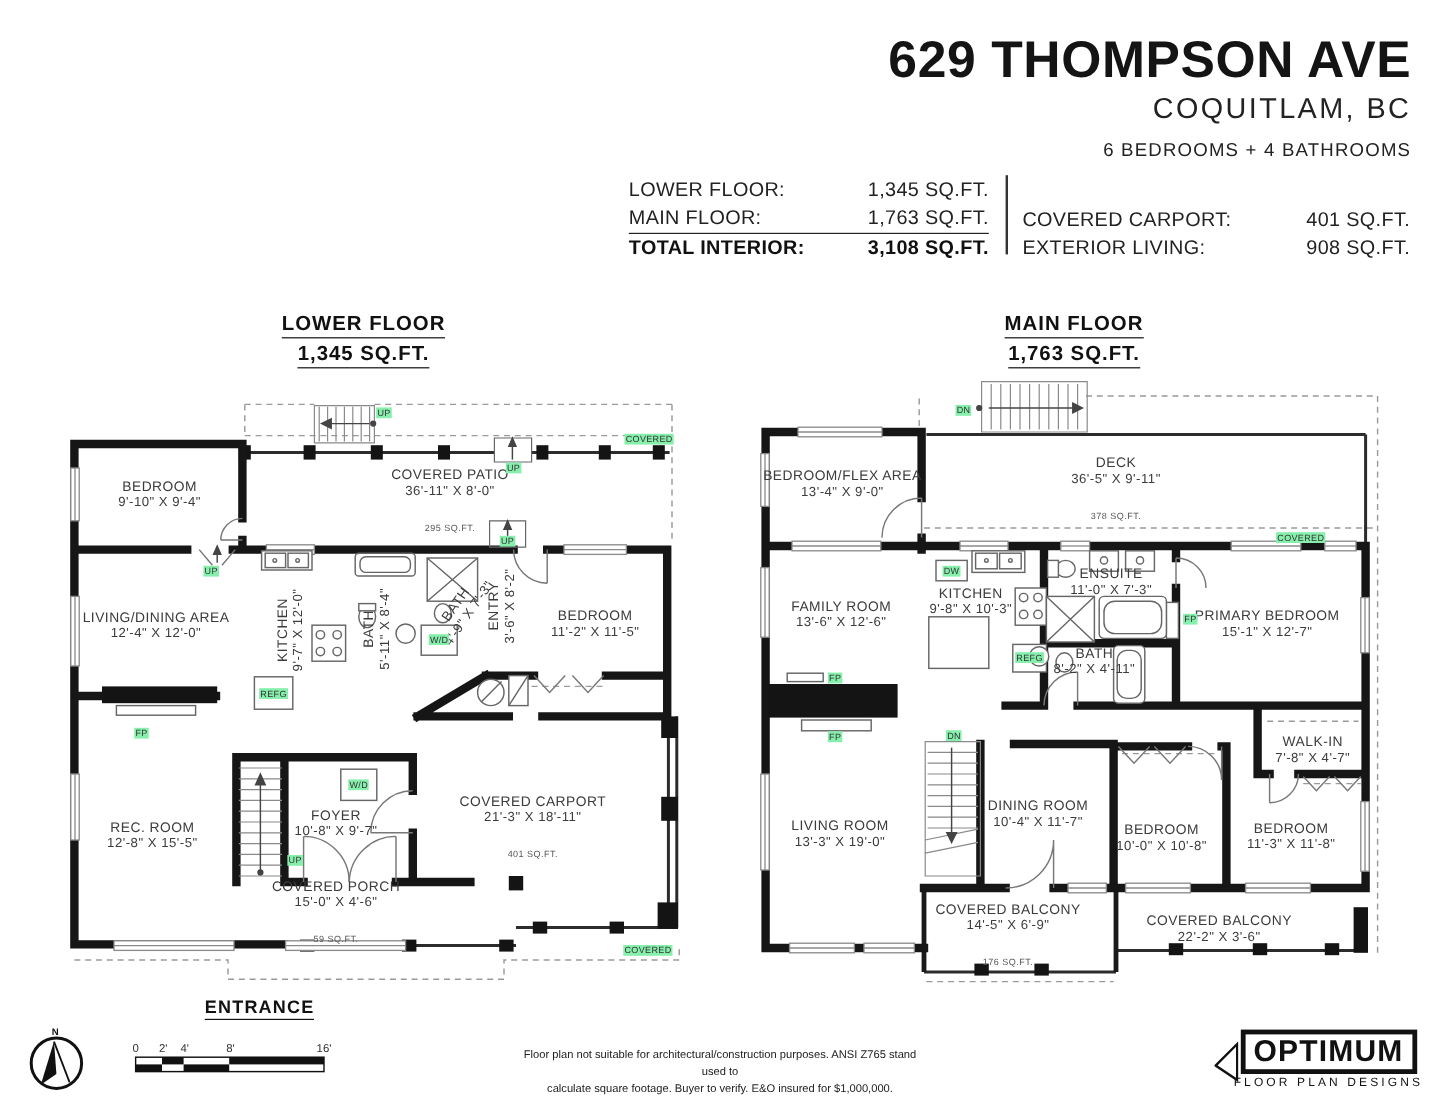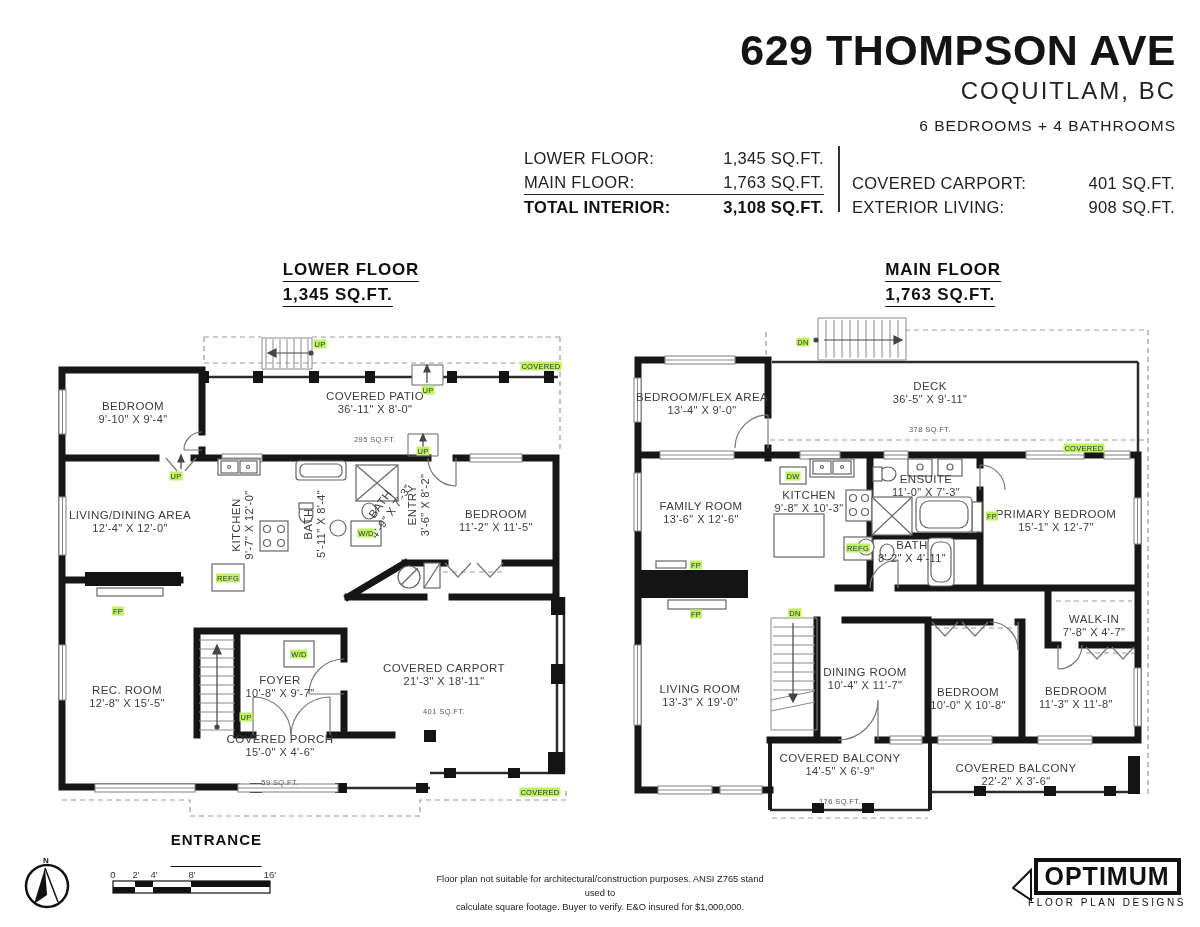--- a/index.html
+++ b/index.html
@@ -7,30 +7,30 @@
   .abs{position:absolute;}
   .hdr{right:24px;top:26px;text-align:right;}
   .hdr .addr{font-size:43px;font-weight:700;letter-spacing:.5px;color:#141414;}
   .hdr .city{font-size:24px;font-weight:400;letter-spacing:2px;margin-top:2px;color:#222;}
   .hdr .summ{font-size:15.5px;letter-spacing:1px;margin-top:12px;color:#222;}
   .tbl{font-size:16.5px;letter-spacing:.3px;color:#222;}
   .tbl .row{display:flex;justify-content:space-between;height:24px;align-items:center;}
   .tbl .row.ul{border-bottom:1.6px solid #222;}
   .tbl .row.b{font-weight:700;color:#111;}
   .vdiv{width:2px;background:#333;}
-  .floor-title{transform:translateX(-50%);color:#111;white-space:nowrap;margin-left:48px;}
+  .floor-title{transform:translateX(-50%);text-align:center;color:#111;white-space:nowrap;}
   .floor-title span{display:inline-block;font-weight:700;font-size:17px;letter-spacing:.8px;border-bottom:1.6px solid #111;padding-bottom:1px;}
   .room{position:absolute;transform:translate(-50%,-50%);text-align:center;color:#3c3c3c;letter-spacing:.4px;white-space:nowrap;line-height:1.25;}
   .room .nm{font-size:11.5px;}
   .room .dm{font-size:11px;}
   .room .ar{font-size:7.5px;color:#555;margin-top:18px;}
   .room.r90{transform:translate(-50%,-50%) rotate(-90deg);}
   .room.r55{transform:translate(-50%,-50%) rotate(-55deg);}
-  .ann{position:absolute;transform:translate(-50%,-50%);font-size:7.5px;color:#333;letter-spacing:.3px;white-space:nowrap;background:#bef264;padding:0 1px;}
-  .entr{transform:translateX(-50%);font-weight:700;font-size:15px;letter-spacing:1px;color:#111;border-bottom:1.6px solid #111;padding-bottom:18px;}
+  .ann{position:absolute;transform:translate(-50%,-50%);font-size:7.5px;color:#333;letter-spacing:.3px;white-space:nowrap;background:#86efac;padding:0 1px;}
+  .entr{transform:translateX(-50%);font-weight:700;font-size:15px;letter-spacing:1px;color:#111;border-bottom:1.6px solid #111;padding-bottom:1px;}
   .disc{left:432px;top:872px;width:336px;text-align:center;font-size:9.3px;line-height:14px;color:#222;}
   .tick{position:absolute;transform:translateX(-50%);font-size:9.5px;color:#333;}
   .logo{right:14px;top:858px;text-align:center;}
   .logo-box{border:4px solid #111;padding:0 7px;display:inline-block;background:#fff;}
   .logo-box span{font-size:25px;font-weight:700;letter-spacing:1px;color:#111;}
   .logo-tag{font-size:10px;letter-spacing:2.6px;color:#111;margin-top:2px;font-weight:500;}
   .nlabel{position:absolute;transform:translate(-50%,-50%);font-size:8px;font-weight:700;color:#111;}
   svg{display:block;}
 </style>
 </head>

